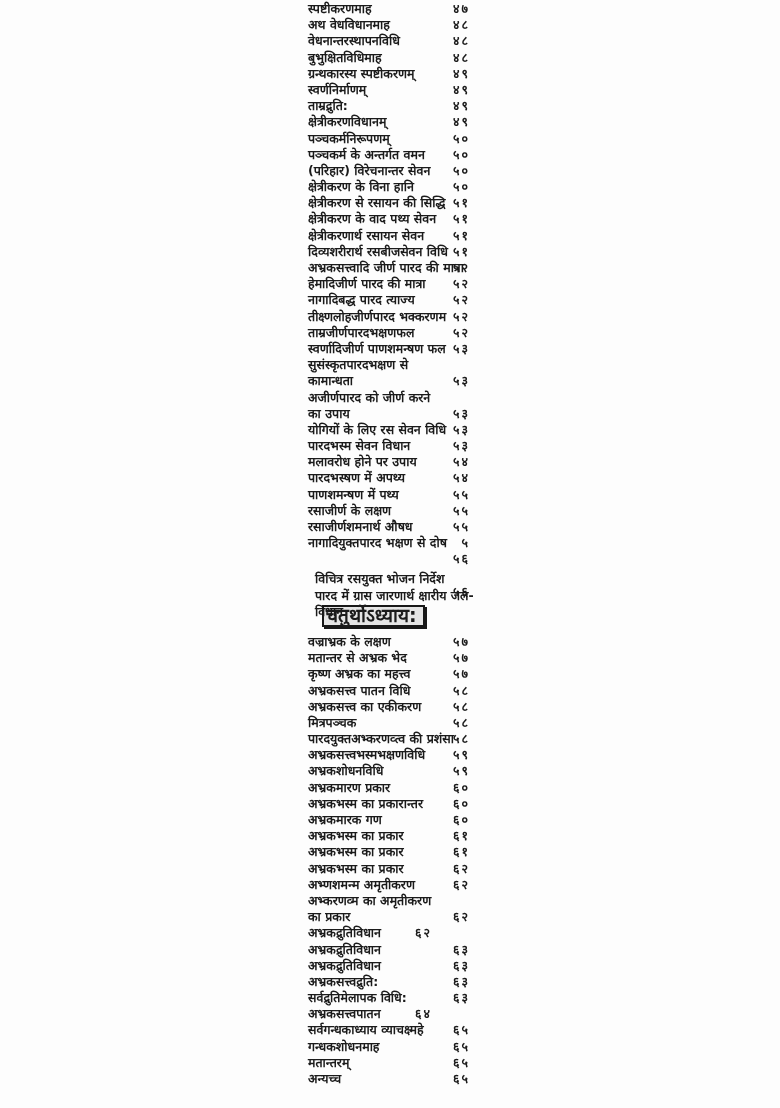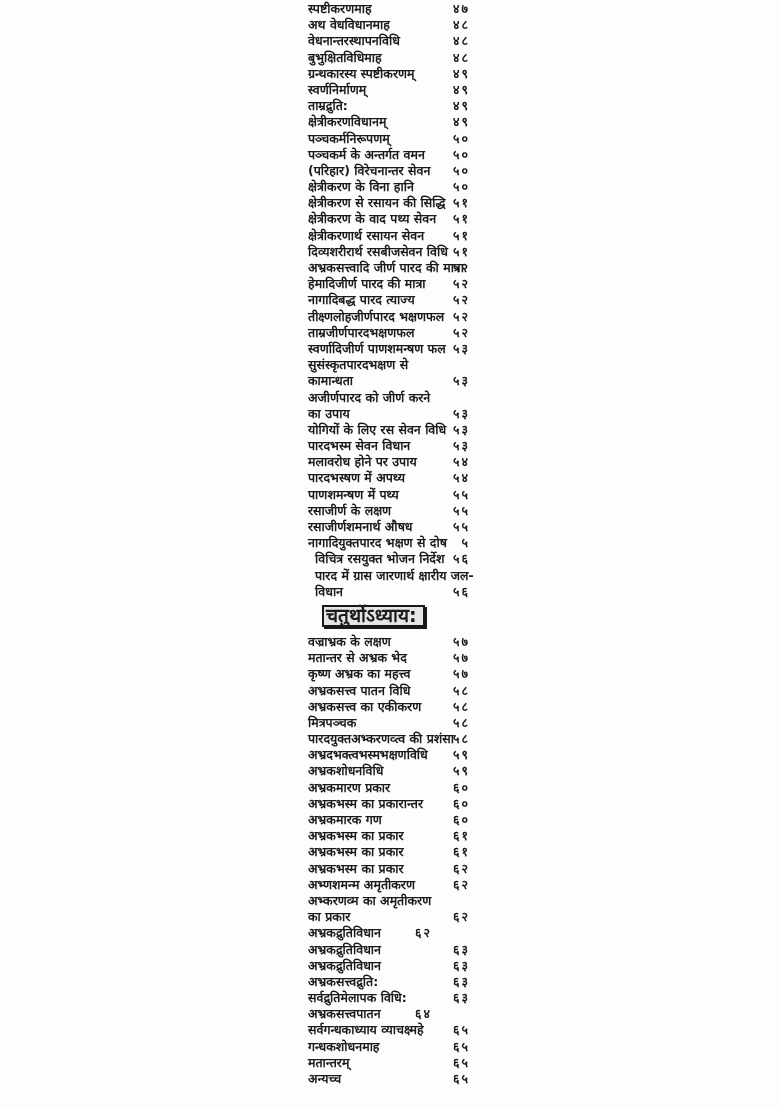--- a/index.html
+++ b/index.html
@@ -29,20 +29,21 @@
     font-size: 12.5px;
     font-weight: 600;
     white-space: nowrap;
   }
   .row .title {
     display: inline-block;
     padding-left: 8px;
   }
   .row.indent .title {
     padding-left: 15px;
+    margin-top: 20px;
   }
   .row .pagenum {
     position: absolute;
     right: 0;
     top: 0;
     letter-spacing: 2px;
   }
   .row.page-shift .pagenum {
     right: 38px;
   }
@@ -158,21 +159,21 @@
     <span class="title">हेमादिजीर्ण पारद की मात्रा</span>
     <span class="pagenum">५२</span>
   </div>
 
   <div class="row">
     <span class="title">नागादिबद्ध पारद त्याज्य</span>
     <span class="pagenum">५२</span>
   </div>
 
   <div class="row">
-    <span class="title">तीक्ष्णलोहजीर्णपारद भक्षणफल</span>
+    <span class="title">तीक्ष्णलोहजीर्णपारद भक्करणम</span>
     <span class="pagenum">५२</span>
   </div>
 
   <div class="row">
     <span class="title">ताम्रजीर्णपारदभक्षणफल</span>
     <span class="pagenum">५२</span>
   </div>
 
   <div class="row">
     <span class="title">स्वर्णादिजीर्ण पाणशमन्षण फल</span>
@@ -287,21 +288,21 @@
     <span class="title">मित्रपञ्चक</span>
     <span class="pagenum">५८</span>
   </div>
 
   <div class="row">
     <span class="title">पारदयुक्तअभ्करणव्त्व की प्रशंसा</span>
     <span class="pagenum">५८</span>
   </div>
 
   <div class="row">
-    <span class="title">अभ्रदभक्त्वभस्मभक्षणविधि</span>
+    <span class="title">अभ्रकसत्त्वभस्मभक्षणविधि</span>
     <span class="pagenum">५९</span>
   </div>
 
   <div class="row">
     <span class="title">अभ्रकशोधनविधि</span>
     <span class="pagenum">५९</span>
   </div>
 
   <div class="row">
     <span class="title">अभ्रकमारण प्रकार</span>

